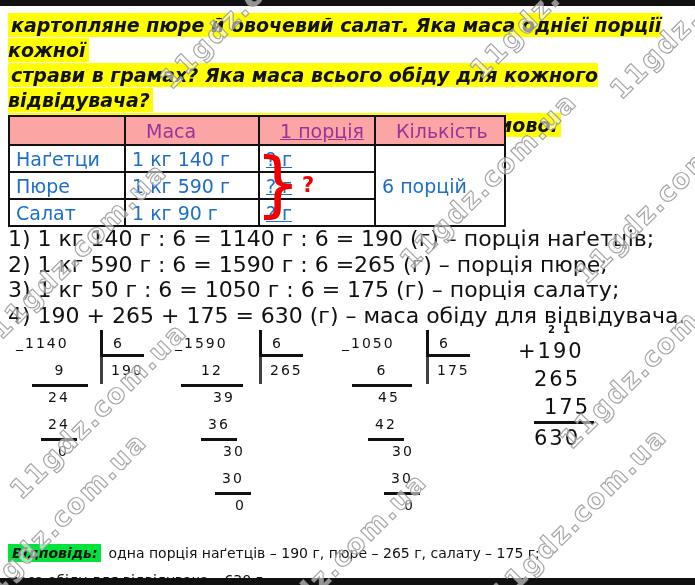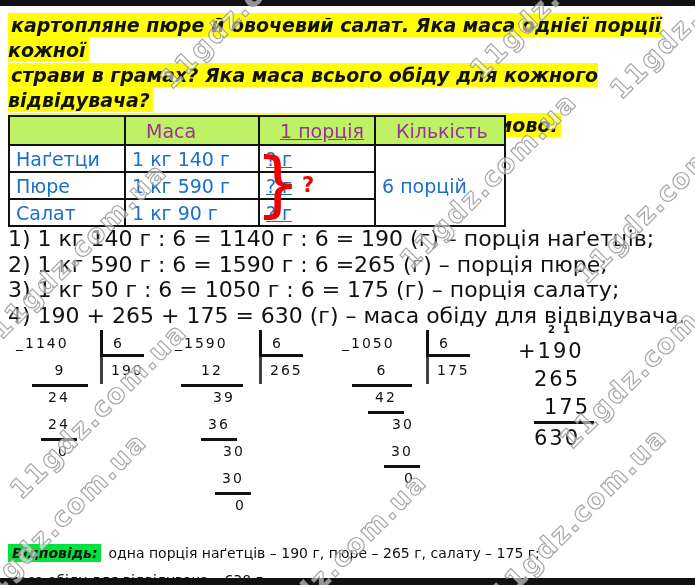--- a/index.html
+++ b/index.html
@@ -14,21 +14,21 @@
   
   .question{position:absolute;left:8px;top:13px;z-index:2;font-size:19px;line-height:25px;}
   .qline{margin-bottom:0;}
   .hl{background:#ffff00;padding:1px 3px;font-style:italic;font-weight:bold;}
   .qnum{color:#f20000;font-style:normal;font-weight:bold;margin-right:6px;}
 
   
   .tbl-wrap{position:absolute;left:8px;top:115px;z-index:2;}
   table.data{border-collapse:collapse;font-size:19px;}
   table.data td,table.data th{border:2px solid #111;padding:0 6px;text-align:left;font-weight:normal;}
-  table.data th{background:#bef264;color:#993399;height:27px;padding-left:20px;}
+  table.data th{background:#fca5a5;color:#993399;height:27px;padding-left:20px;}
   table.data td{height:25px;color:#1b6fc9;}
   td.c1{width:88px;padding-left:10px;}
   th.c1{width:88px;}
   .c2{width:106px;}
   .c3{width:88px;text-decoration:underline;}
   .c4{width:102px;}
   td.portion{color:#f20000;}
   td.qty{color:#1b6fc9;vertical-align:middle;padding-left:10px;}
   .brace{position:absolute;left:247px;top:28px;color:#f20000;font-size:72px;line-height:80px;font-weight:normal;z-index:3;}
   .brace-q{position:absolute;left:294px;top:58px;color:#f20000;font-size:21px;font-weight:bold;z-index:3;}
@@ -162,20 +162,23 @@
 
 <div class="ld" style="left:342px;top:330px;">
   <div class="ldr">
     <span class="ld-left">_1050</span>
     <span class="ld-divisor">6</span>
   </div>
   <div class="ldr">
     <span class="ld-left"><span class="u sub1" style="min-width:46px;margin-left:10px;">6</span></span>
     <span class="ld-quot">175</span>
   </div>
+  <div class="ldr">
+      <span class="ld-left" style="padding-left:36px;">45</span>
+    </div>
   <div class="ldr">
       <span class="ld-left" style="padding-left:26px;"><span class="u">42</span></span>
     </div>
   <div class="ldr">
       <span class="ld-left" style="padding-left:50px;">30</span>
     </div>
   <div class="ldr">
       <span class="ld-left" style="padding-left:42px;"><span class="u">30</span></span>
     </div>
   <div class="ldr">

